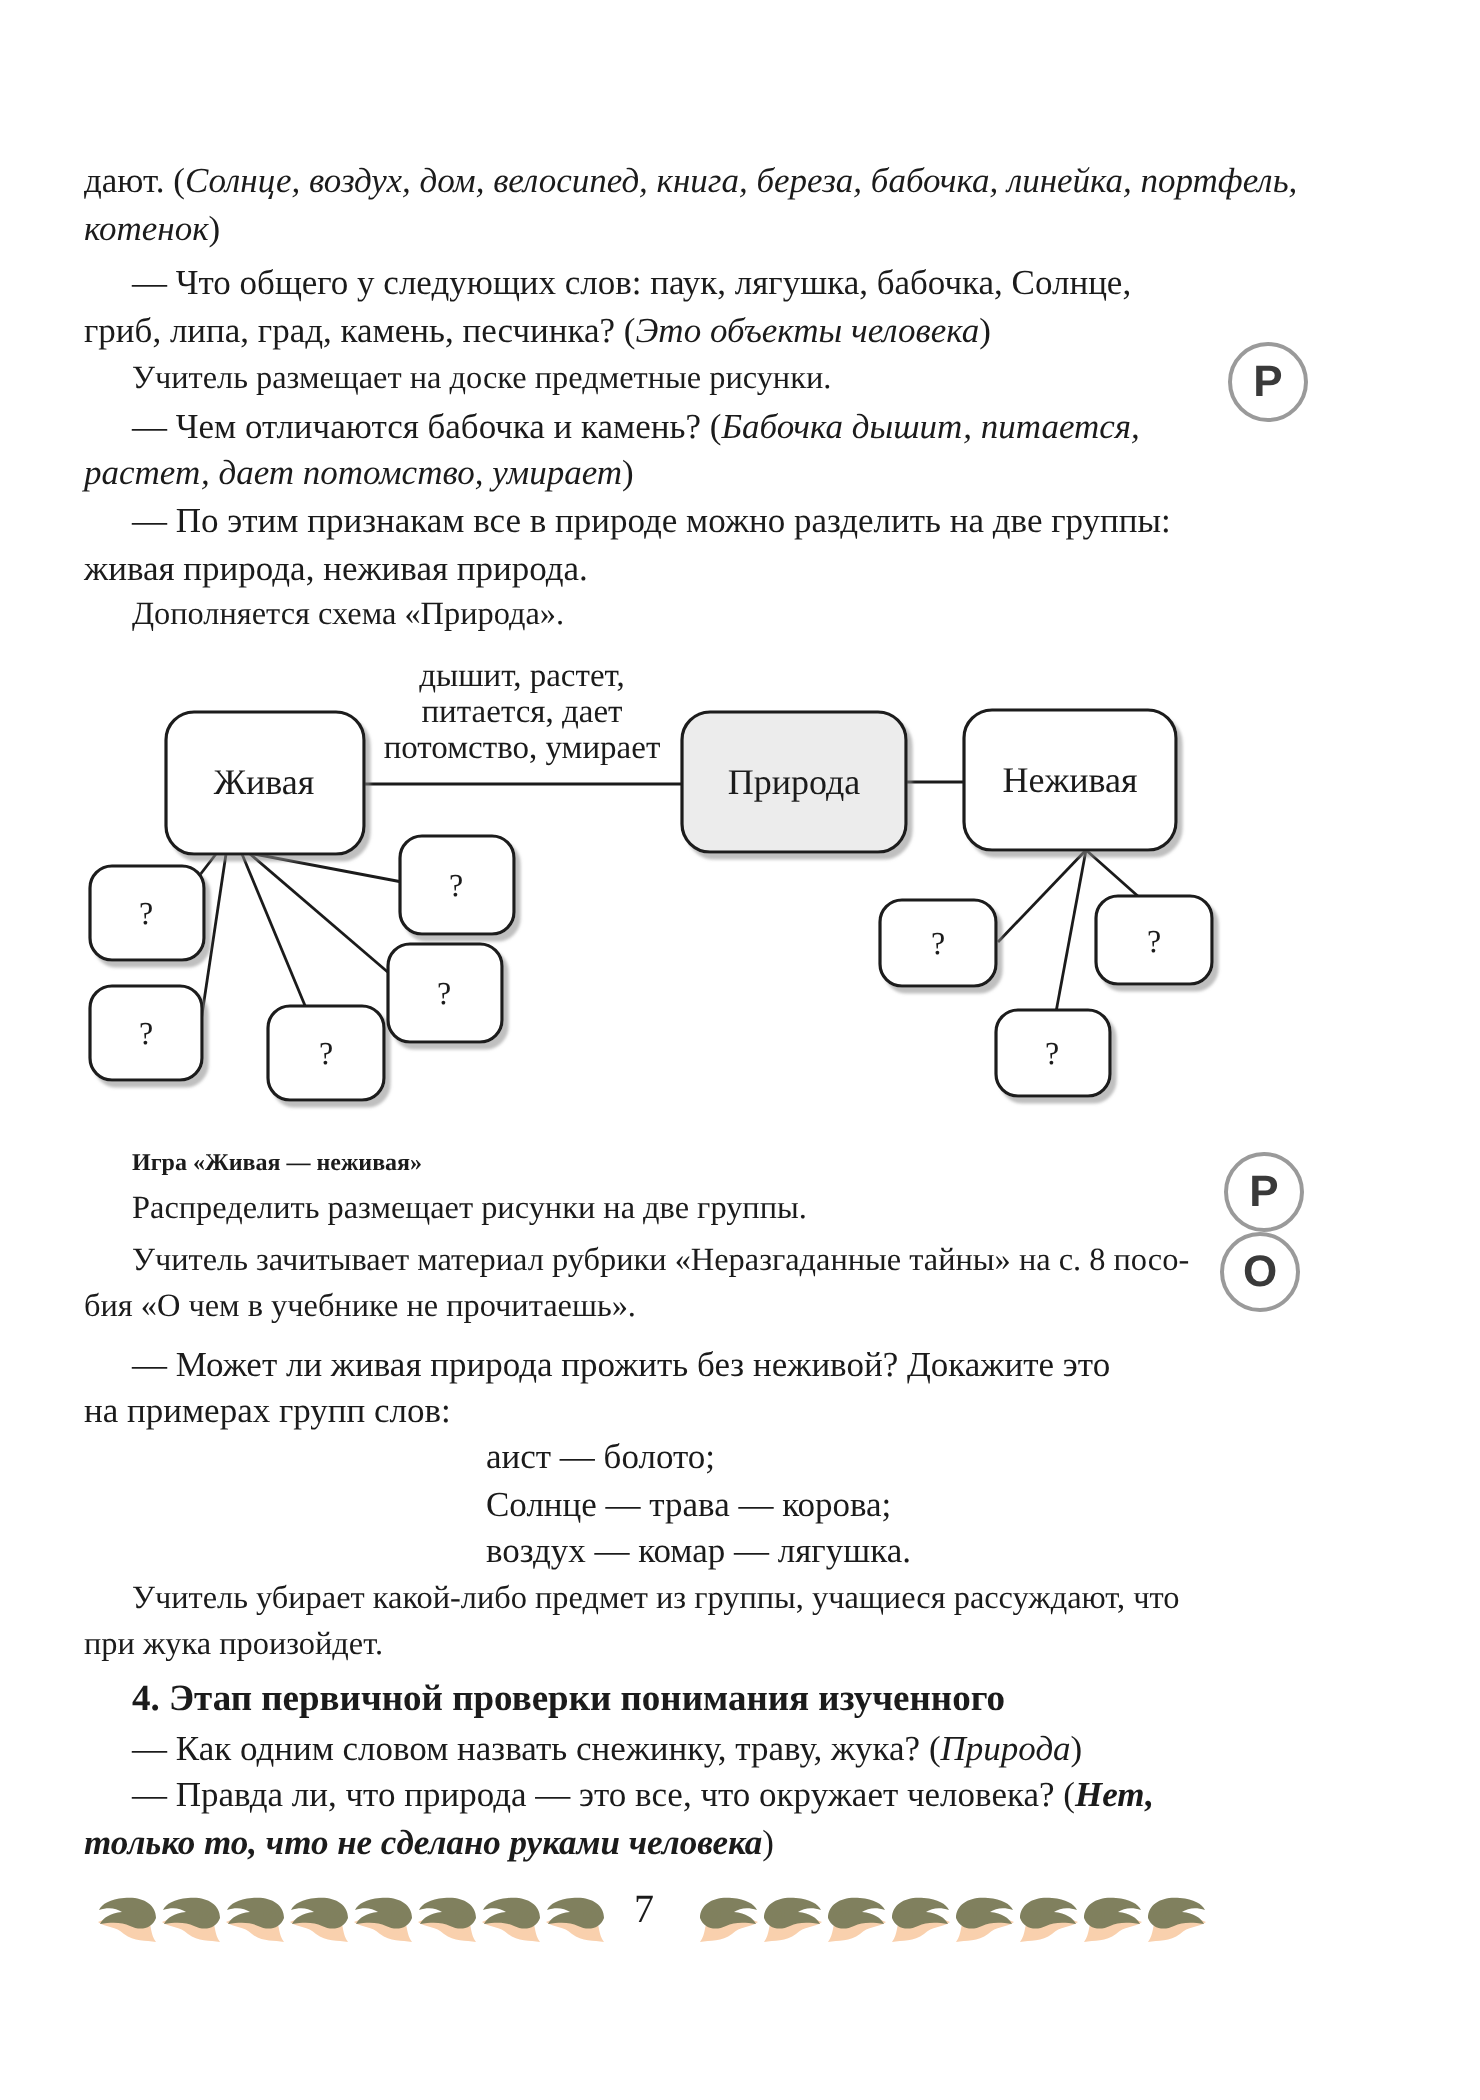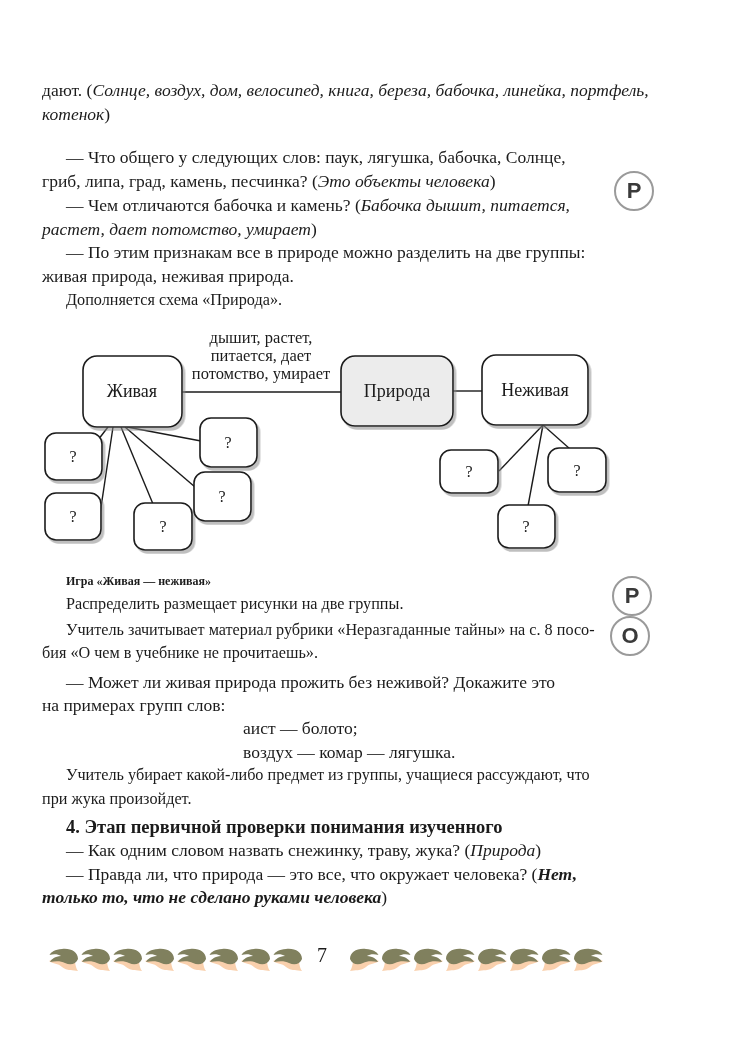--- a/index.html
+++ b/index.html
@@ -12,21 +12,21 @@
   .content.bottom { top:570px; }
   .line { font-size:17.5px; line-height:23.7px; white-space:nowrap; }
   .bottom .line { line-height:23.4px; }
   .indent { padding-left:24px; }
   .remark { font-size:16.2px; }
   .i { font-style:italic; }
   .bi { font-style:italic; font-weight:bold; }
   .game-title { font-weight:bold; font-size:12px; }
   .heading4 { font-weight:bold; font-size:18.5px; }
   .wordpad { padding-left:201px; }
-  .mt4 { margin-top:20px; } .mt2 { margin-top:2px; } .mt5 { margin-top:5px; }
+  .mt4 { margin-top:4px; } .mt2 { margin-top:2px; } .mt5 { margin-top:5px; }
 
   .badge {
     position:absolute; width:36px; height:36px; border:2.5px solid #9a9a9a;
     border-radius:50%; display:flex; align-items:center; justify-content:center;
     font-size:22px; font-weight:bold; color:#3a3a3a; background:#fff;
     font-family:"Liberation Sans", sans-serif;
   }
   .badge-p1 { left:614px; top:171px; }
   .badge-p2 { left:612px; top:576px; }
   .badge-o1 { left:610px; top:616px; }
@@ -56,20 +56,21 @@
 </head>
 <body>
 
 <div class="page">
 
   <div class="content top">
     <div class="line"><span>дают. (</span><span class="i">Солнце, воздух, дом, велосипед, книга, береза, бабочка, линейка, портфель,</span></div>
     <div class="line"><span class="i">котенок</span><span>)</span></div>
     <div class="line indent mt4"><span>— Что общего у следующих слов: паук, лягушка, бабочка, Солнце,</span></div>
     <div class="line"><span>гриб, липа, град, камень, песчинка? (</span><span class="i">Это объекты человека</span><span>)</span></div>
+    <div class="line indent remark"><span>Учитель размещает на доске предметные рисунки.</span></div>
     <div class="line indent"><span>— Чем отличаются бабочка и камень? (</span><span class="i">Бабочка дышит, питается,</span></div>
     <div class="line"><span class="i">растет, дает потомство, умирает</span><span>)</span></div>
     <div class="line indent"><span>— По этим признакам все в природе можно разделить на две группы:</span></div>
     <div class="line"><span>живая природа, неживая природа.</span></div>
     <div class="line indent remark"><span>Дополняется схема «Природа».</span></div>
   </div>
 
   <svg class="diagram" width="740" height="235" viewBox="0 0 740 235">
     <defs>
       <filter id="boxshadow" x="-20%" y="-20%" width="150%" height="150%">
@@ -122,20 +123,21 @@
   </svg>
 
   <div class="content bottom">
     <div class="line indent game-title"><span>Игра «Живая — неживая»</span></div>
     <div class="line indent remark"><span>Распределить размещает рисунки на две группы.</span></div>
     <div class="line indent remark mt2"><span>Учитель зачитывает материал рубрики «Неразгаданные тайны» на с. 8 посо-</span></div>
     <div class="line remark"><span>бия «О чем в учебнике не прочитаешь».</span></div>
     <div class="line indent mt5"><span>— Может ли живая природа прожить без неживой? Докажите это</span></div>
     <div class="line"><span>на примерах групп слов:</span></div>
     <div class="line wordpad"><span>аист — болото;</span></div>
+    <div class="line wordpad"><span>Солнце — трава — корова;</span></div>
     <div class="line wordpad"><span>воздух — комар — лягушка.</span></div>
     <div class="line indent remark"><span>Учитель убирает какой-либо предмет из группы, учащиеся рассуждают, что</span></div>
     <div class="line remark"><span>при жука произойдет.</span></div>
     <div class="line indent heading4 mt5"><span>4. Этап первичной проверки понимания изученного</span></div>
     <div class="line indent"><span>— Как одним словом назвать снежинку, траву, жука? (</span><span class="i">Природа</span><span>)</span></div>
     <div class="line indent"><span>— Правда ли, что природа — это все, что окружает человека? (</span><span class="bi">Нет,</span></div>
     <div class="line"><span class="bi">только то, что не сделано руками человека</span><span>)</span></div>
   </div>
 
   <div class="badge badge-p1">

